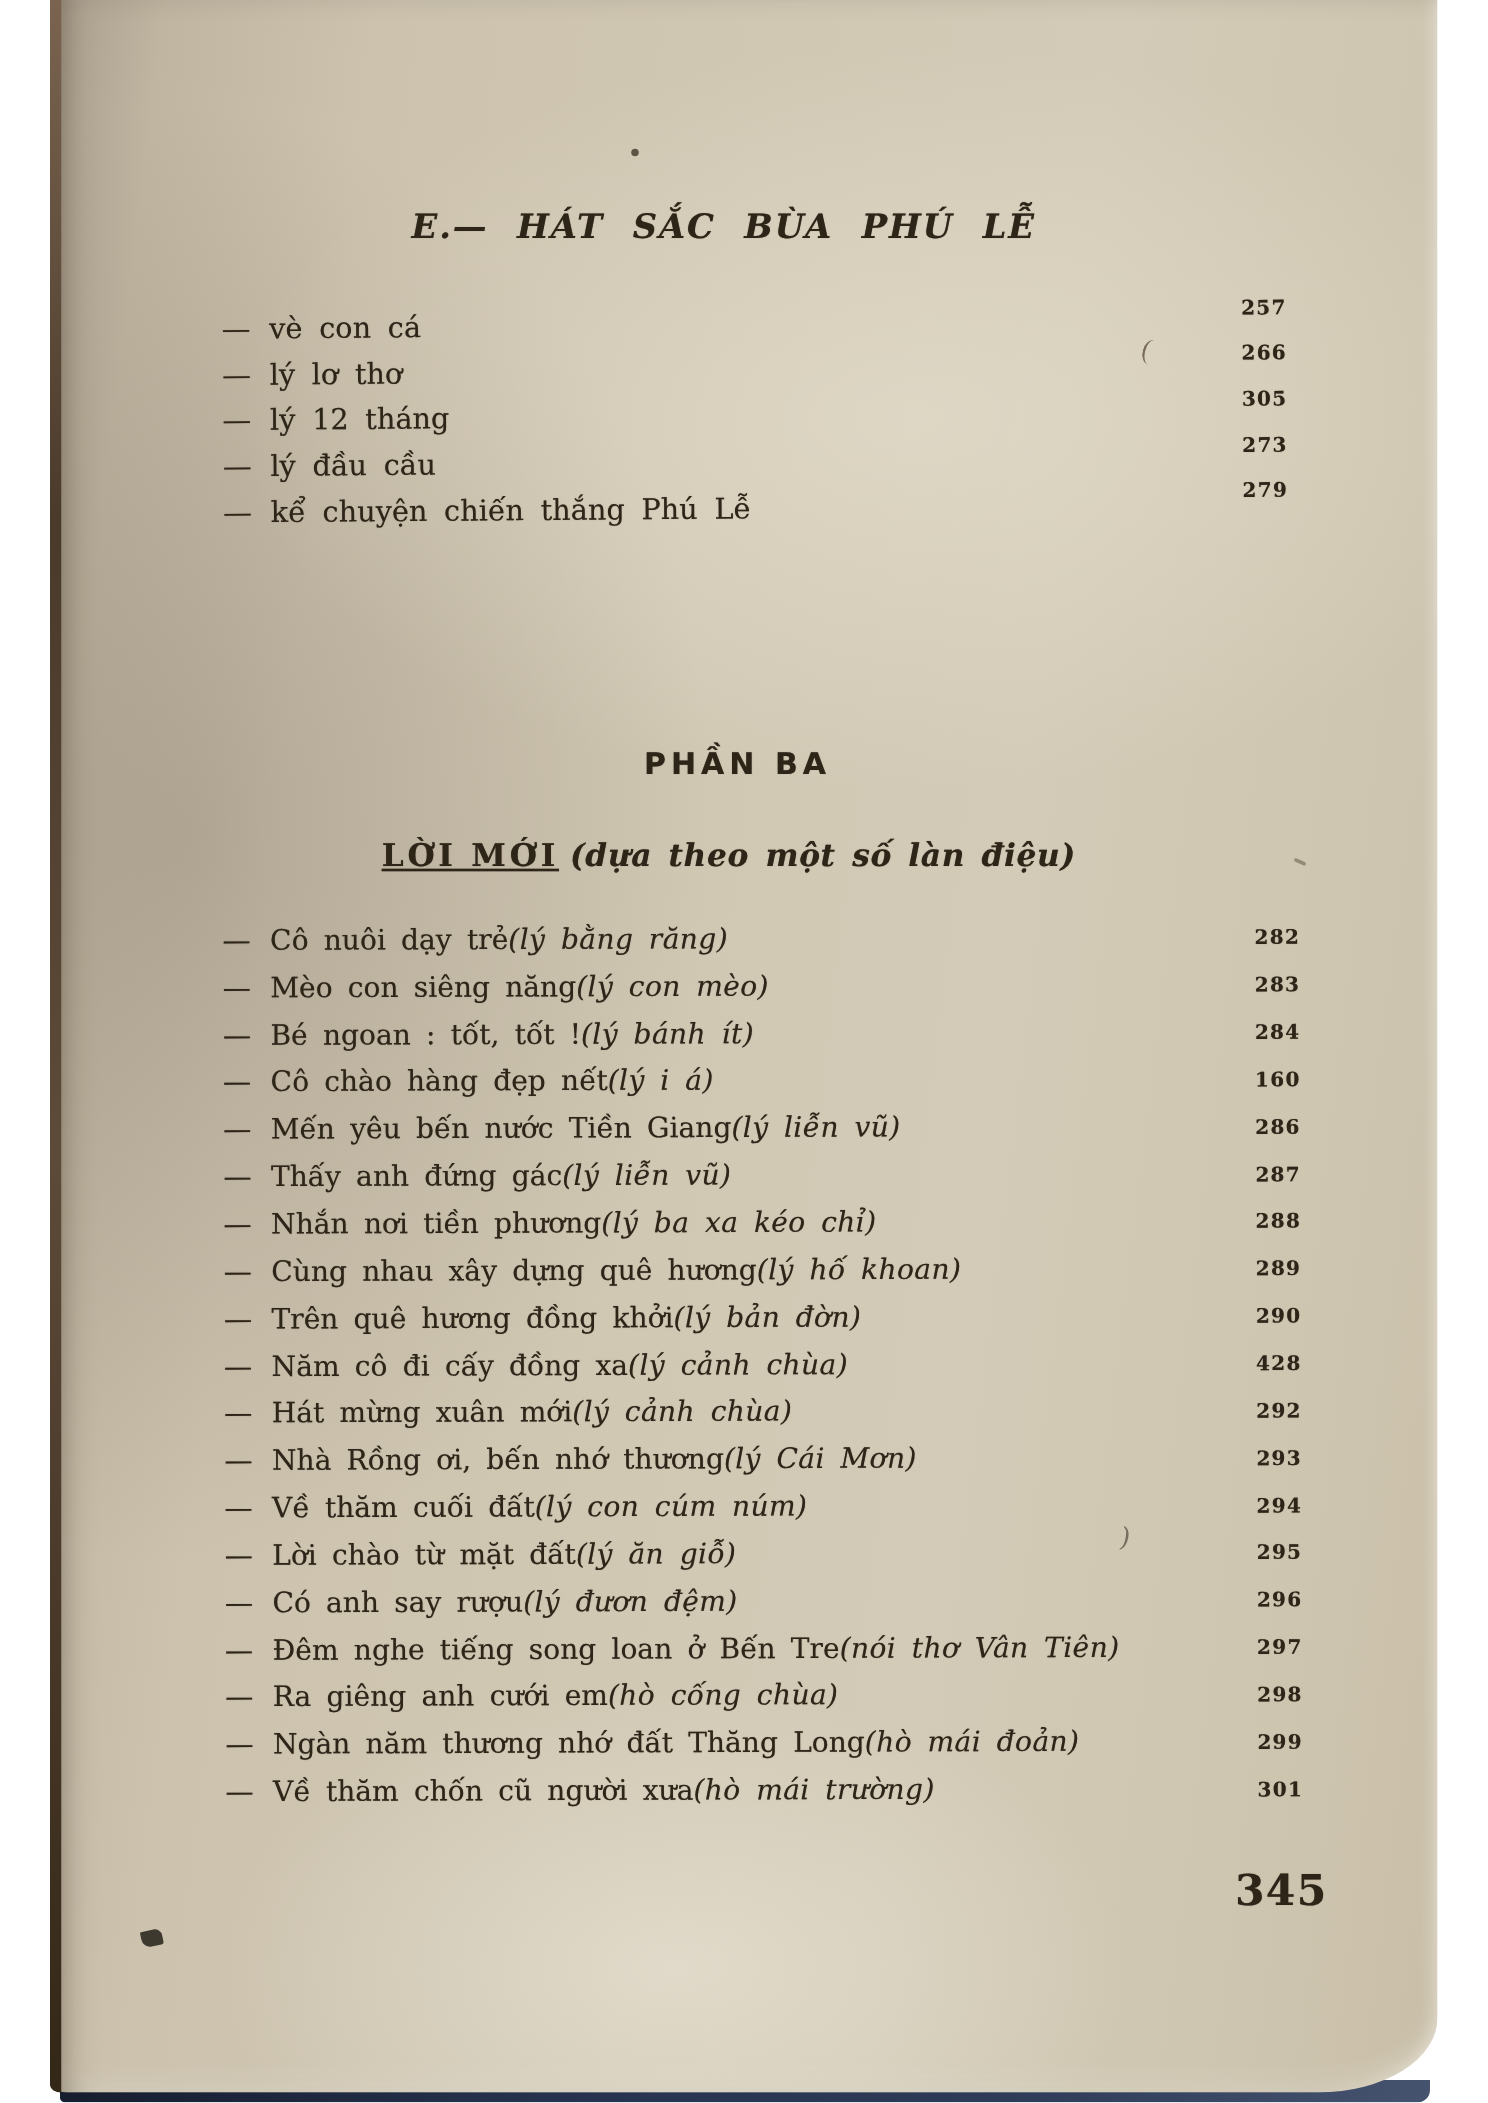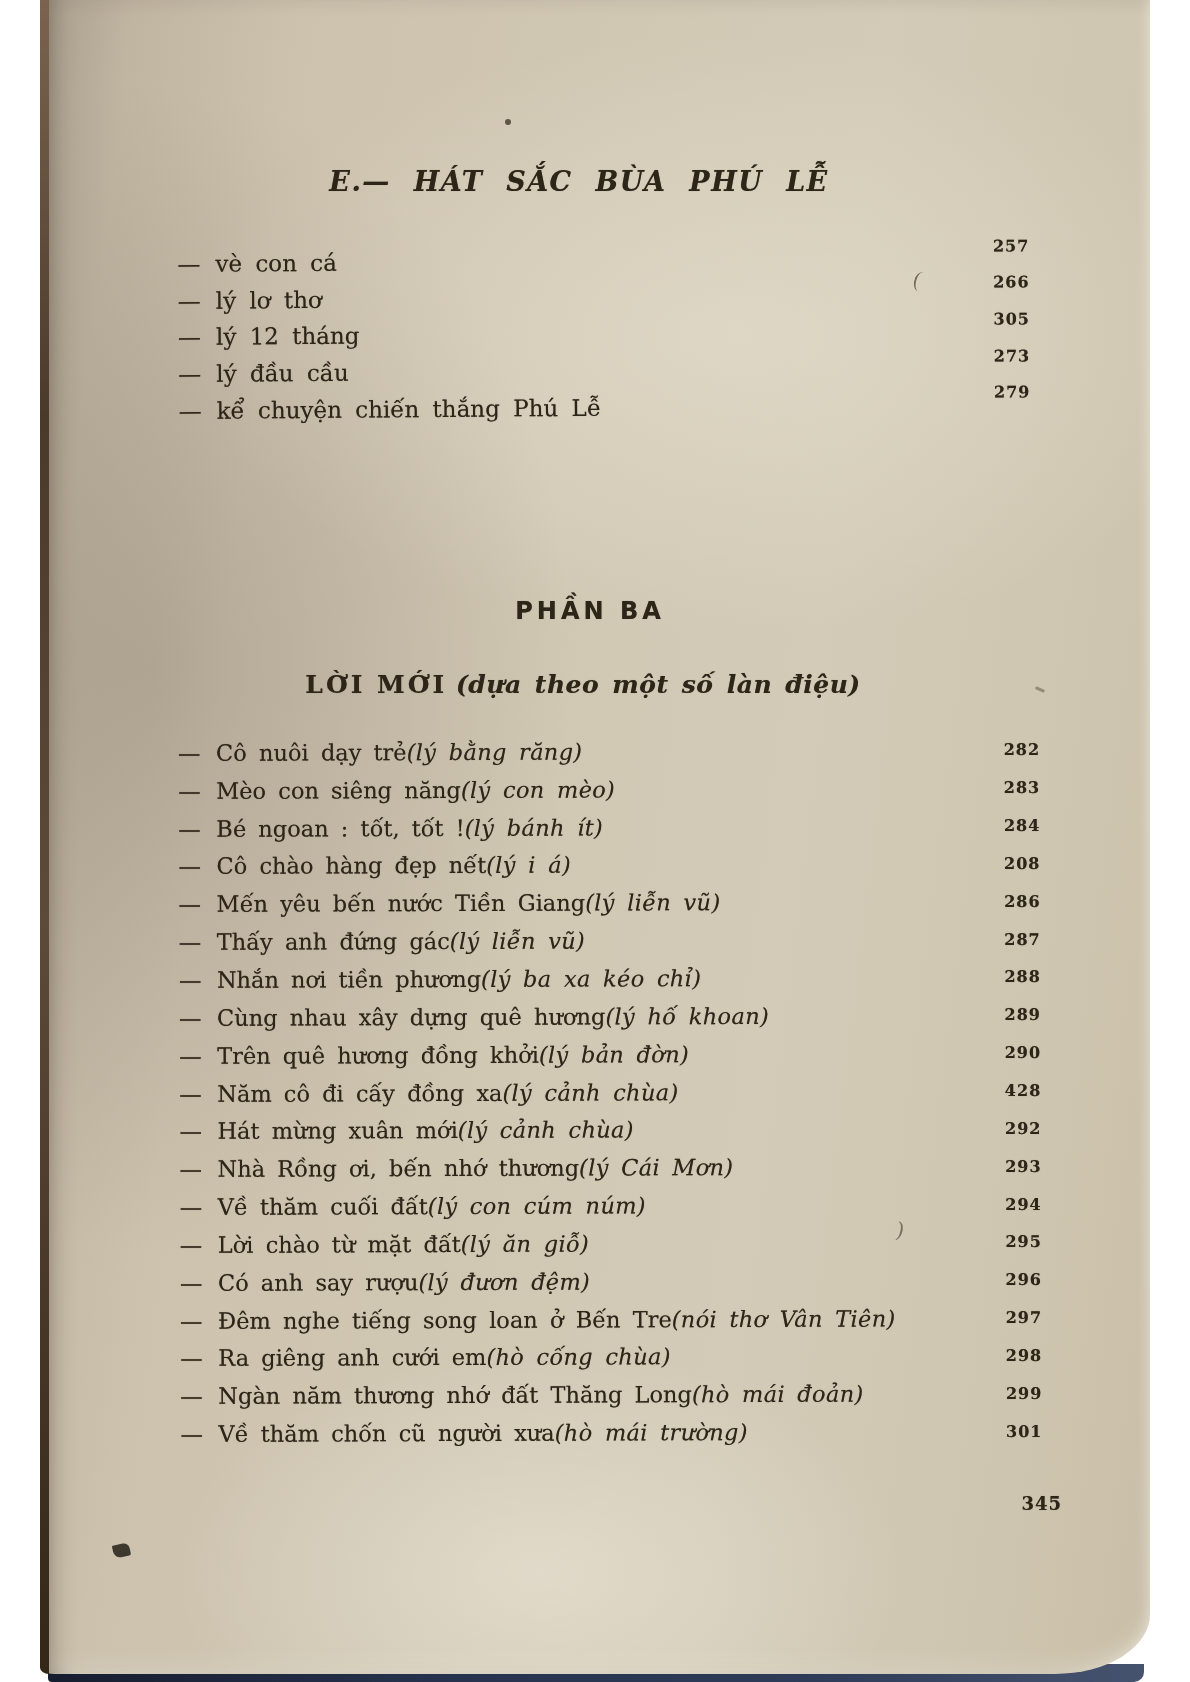--- a/index.html
+++ b/index.html
@@ -54,35 +54,35 @@
   
   .p3-heading{
     position:absolute;top:597px;left:0;width:1190px;text-align:center;
     font-family:"DejaVu Sans","Liberation Sans",sans-serif;
     font-weight:bold;font-size:24px;letter-spacing:4px;transform:translateX(-5px);
   }
   .p3-subheading{
     position:absolute;top:670px;left:0;width:1190px;text-align:center;
     font-size:25px;transform:translateX(-12px);font-weight:600;
   }
-  .p3-subheading .sub-main{letter-spacing:3px;margin-right:0;}
+  .p3-subheading .sub-main{letter-spacing:3px;margin-right:0;text-decoration:underline;}
   .p3-subheading .sub-note{font-style:italic;letter-spacing:0.5px;word-spacing:4px;}
   .p3-list{
     position:absolute;left:178px;top:734px;width:862px;
     transform:rotate(-0.2deg);transform-origin:0 0;
   }
   .p3-row{display:flex;align-items:center;height:37.85px;font-size:22.5px;word-spacing:5px;}
   .dash{flex:0 0 38px;}
   .label{white-space:nowrap;}
   .tune{font-style:italic;margin-left:0;letter-spacing:0.3px;}
   .num{margin-left:auto;font-weight:bold;font-size:16px;letter-spacing:1px;}
   
   .folio{
     position:absolute;top:1493px;right:128px;
-    font-weight:bold;font-size:18px;letter-spacing:1px;
+    font-weight:bold;font-size:34px;letter-spacing:1px;
   }
   
   .speck-dot{
     position:absolute;left:505px;top:119px;width:6px;height:6px;
     background:#4a4033;border-radius:50%;opacity:0.85;
   }
   .speck-curve{
     position:absolute;left:914px;top:272px;width:12px;height:20px;
     border-left:2.5px solid rgba(96,80,60,0.8);border-radius:50% 0 0 50%;
     transform:rotate(14deg);
@@ -158,21 +158,21 @@
       <span class="num">283</span>
     </div>
     <div class="p3-row ink">
       <span class="dash">—</span>
       <span class="label"><span>Bé ngoan : tốt, tốt !</span><span class="tune">(lý bánh ít)</span></span>
       <span class="num">284</span>
     </div>
     <div class="p3-row ink">
       <span class="dash">—</span>
       <span class="label"><span>Cô chào hàng đẹp nết</span><span class="tune">(lý i á)</span></span>
-      <span class="num">208</span>
+      <span class="num">160</span>
     </div>
     <div class="p3-row ink">
       <span class="dash">—</span>
       <span class="label"><span>Mến yêu bến nước Tiền Giang</span><span class="tune">(lý liễn vũ)</span></span>
       <span class="num">286</span>
     </div>
     <div class="p3-row ink">
       <span class="dash">—</span>
       <span class="label"><span>Thấy anh đứng gác</span><span class="tune">(lý liễn vũ)</span></span>
       <span class="num">287</span>

